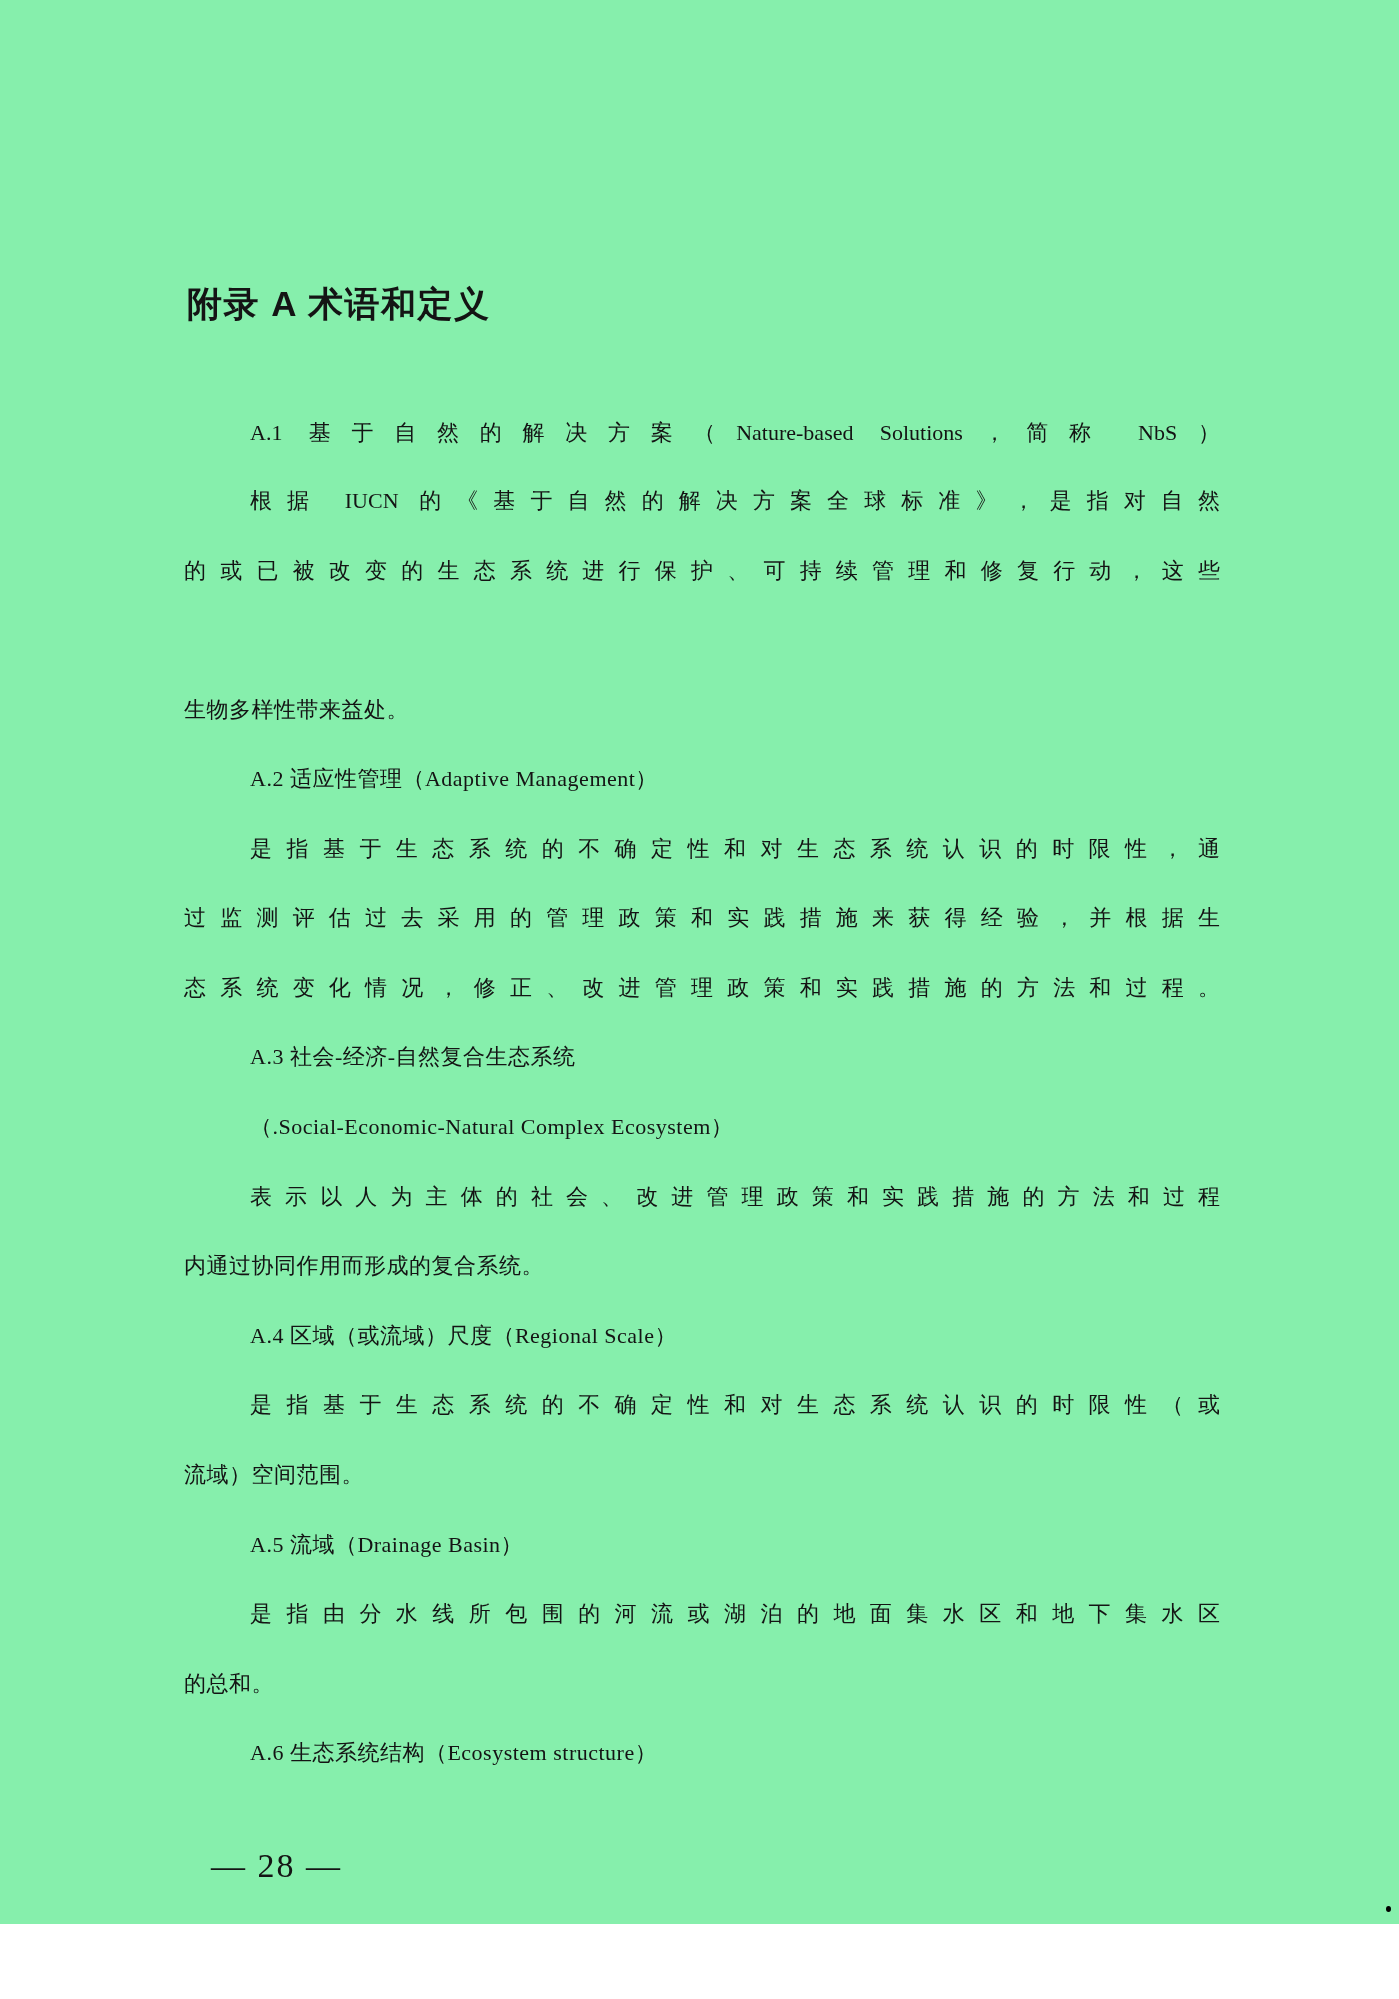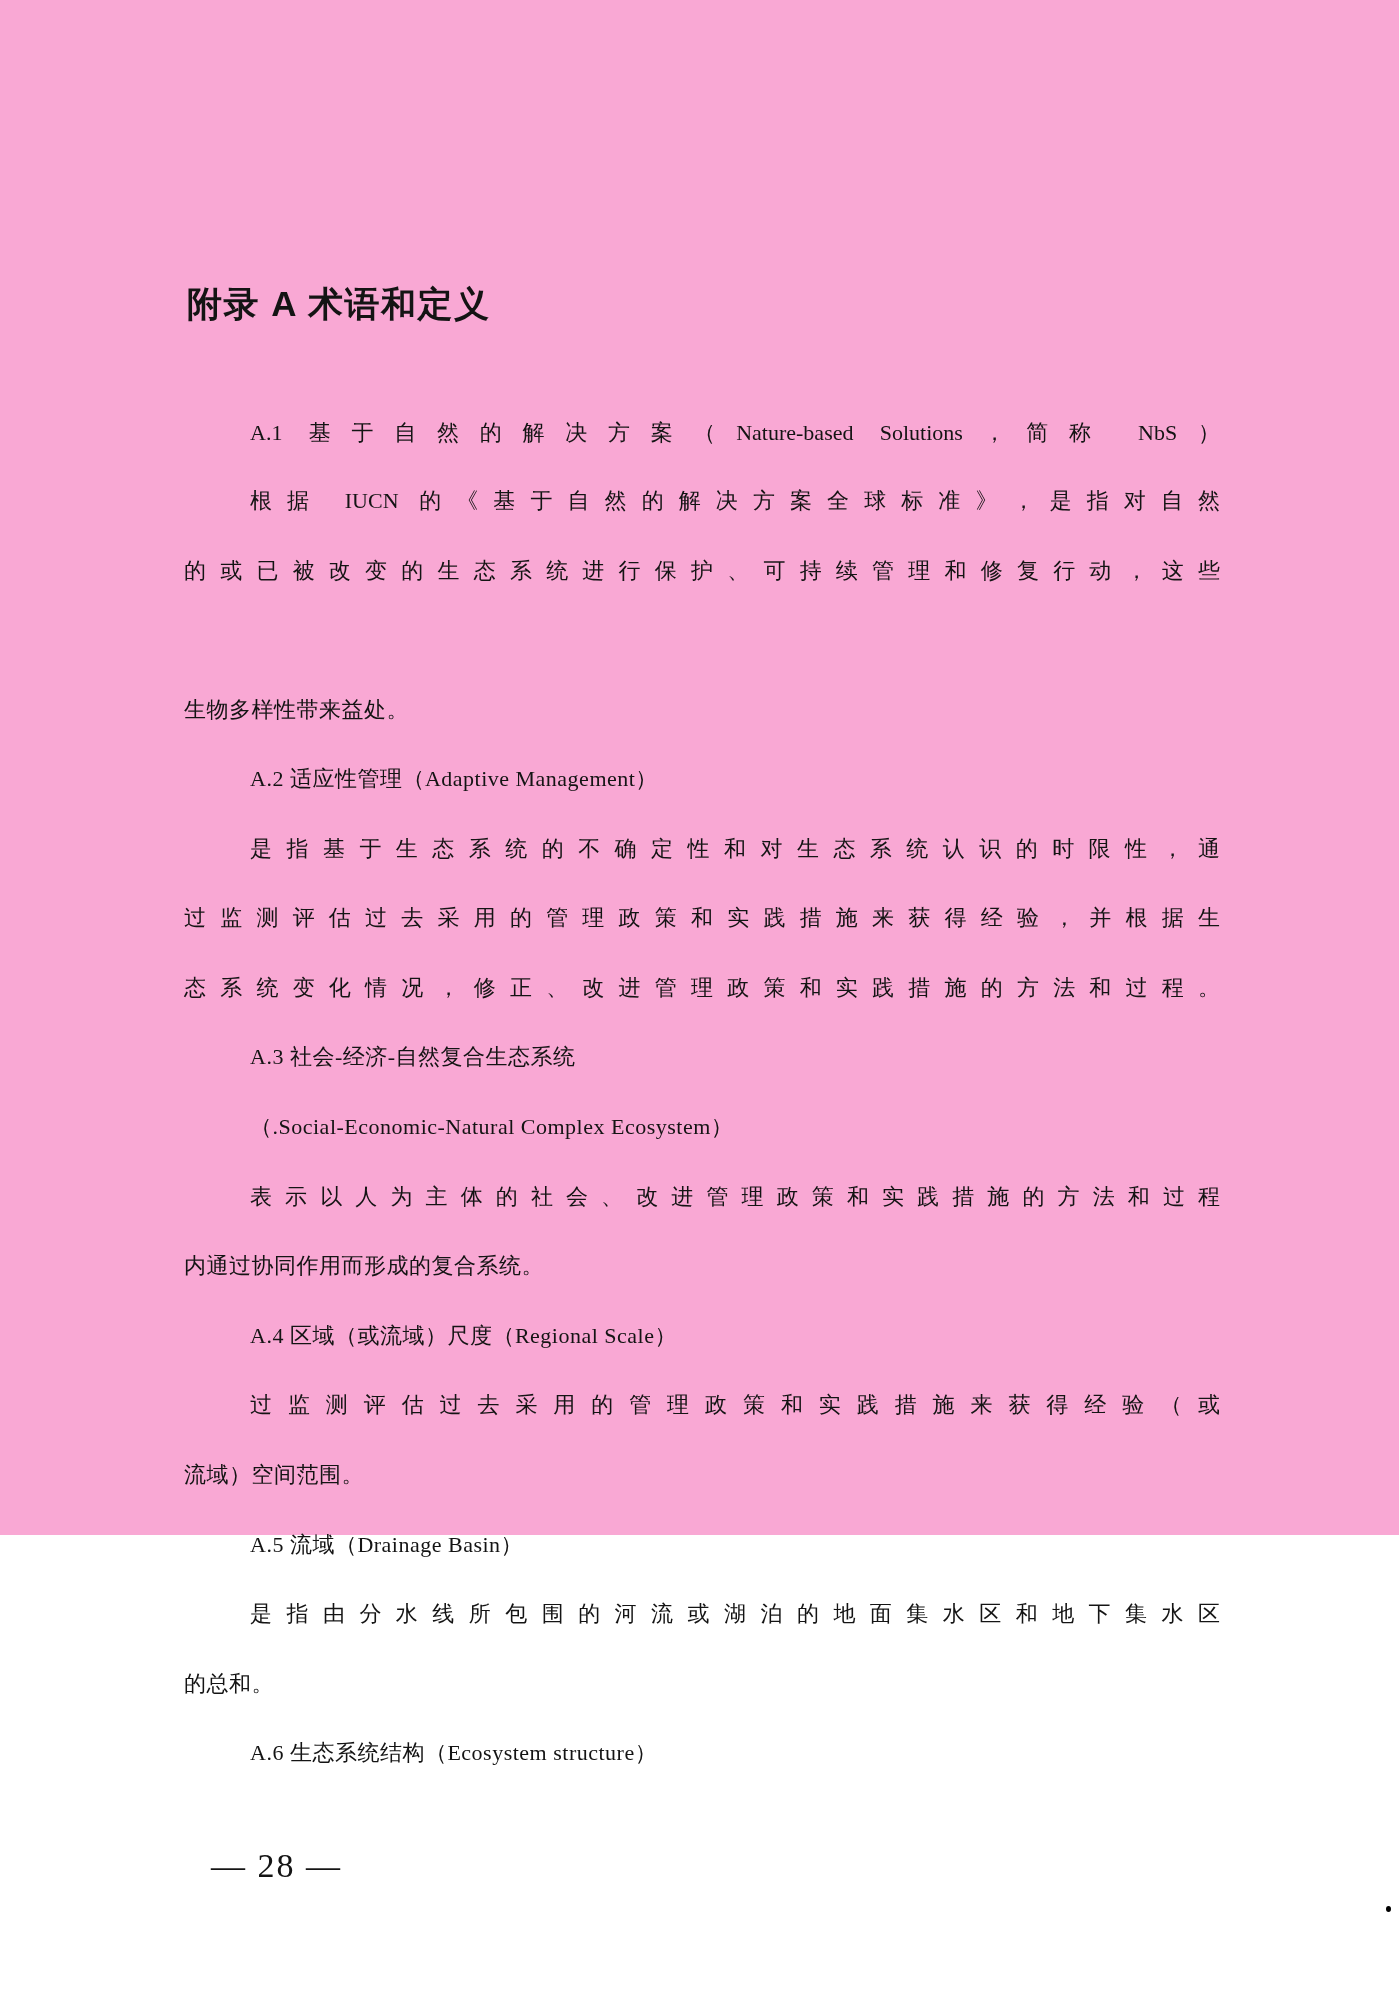--- a/index.html
+++ b/index.html
@@ -5,22 +5,22 @@
   html,body { margin:0; padding:0; }
   body {
     width:1399px; height:1999px;
     background:#ffffff;
     position:relative;
     font-family:"Liberation Serif","DejaVu Serif",serif;
     color:#141414;
     overflow:hidden;
   }
   .page {
-    position:absolute; left:0; top:0; width:1399px; height:1535px;
-    background:#f9a8d4;
+    position:absolute; left:0; top:0; width:1399px; height:1924px;
+    background:#86efac;
   }
   .doc-title {
     position:absolute; left:187px; top:284px;
     margin:0;
     font-family:"Liberation Sans","DejaVu Sans",sans-serif;
     font-weight:bold;
     font-size:35px; line-height:40px;
     letter-spacing:1.5px;
     white-space:nowrap;
   }
@@ -65,21 +65,21 @@
   <div class="ln" style="top:642px">生物多样性带来益处。</div>
   <div class="ln i" style="top:711px">A.2 适应性管理（Adaptive Management）</div>
   <div class="ln j i" style="top:781px">是指基于生态系统的不确定性和对生态系统认识的时限性，通</div>
   <div class="ln j" style="top:850px">过监测评估过去采用的管理政策和实践措施来获得经验，并根据生</div>
   <div class="ln j" style="top:920px">态系统变化情况，修正、改进管理政策和实践措施的方法和过程。</div>
   <div class="ln i" style="top:989px">A.3 社会-经济-自然复合生态系统</div>
   <div class="ln i" style="top:1059px">（.Social-Economic-Natural Complex Ecosystem）</div>
   <div class="ln j i" style="top:1129px">表示以人为主体的社会、改进管理政策和实践措施的方法和过程</div>
   <div class="ln" style="top:1198px">内通过协同作用而形成的复合系统。</div>
   <div class="ln i" style="top:1268px">A.4 区域（或流域）尺度（Regional Scale）</div>
-  <div class="ln j i" style="top:1337px">过监测评估过去采用的管理政策和实践措施来获得经验（或</div>
+  <div class="ln j i" style="top:1337px">是指基于生态系统的不确定性和对生态系统认识的时限性（或</div>
   <div class="ln" style="top:1407px">流域）空间范围。</div>
   <div class="ln i" style="top:1477px">A.5 流域（Drainage Basin）</div>
   <div class="ln j i" style="top:1546px">是指由分水线所包围的河流或湖泊的地面集水区和地下集水区</div>
   <div class="ln" style="top:1616px">的总和。</div>
   <div class="ln i" style="top:1685px">A.6 生态系统结构（Ecosystem structure）</div>
 
   <div class="footer">— 28 —</div>
 
   <div class="speck"></div>
 

